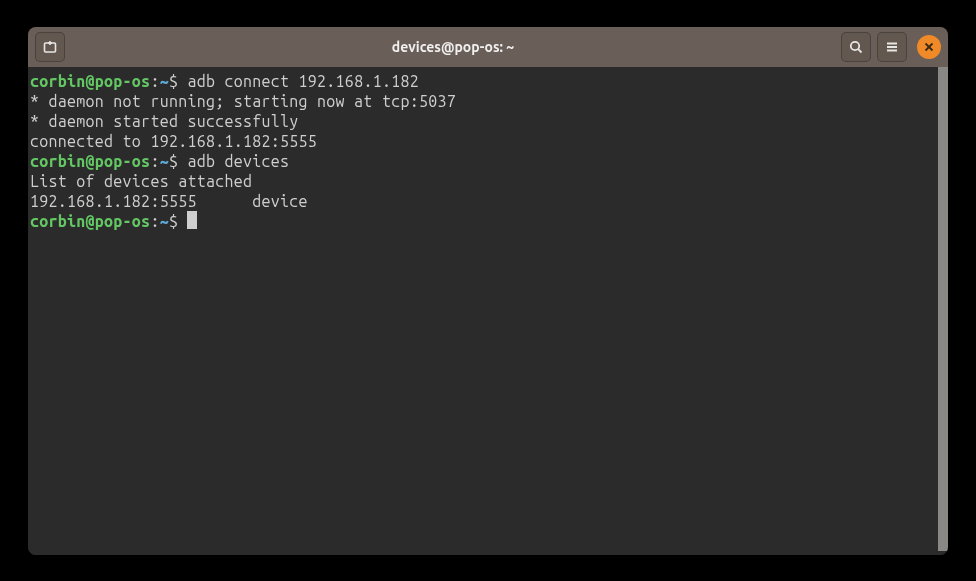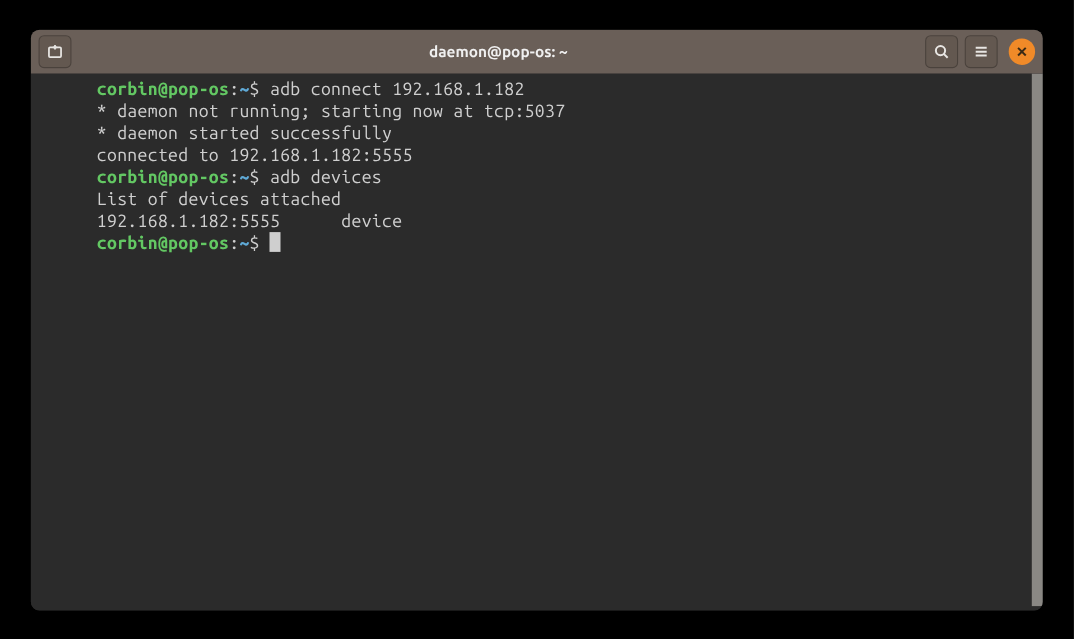--- a/index.html
+++ b/index.html
@@ -75,27 +75,26 @@
       width: 10px;
       height: 10px;
     }
     .terminal-area {
       flex: 1;
       display: flex;
       background: #2b2b2b;
     }
     .terminal-content {
       flex: 1;
-      padding: 4px 2px 2px 16px;
+      padding: 4px 2px 2px 2px;
       font-size: 16px;
       line-height: 20px;
       color: #cfcfcf;
       white-space: pre;
       letter-spacing: 0.3px;
-      margin-left: 44px;
     }
     .scrollbar {
       width: 10px;
       background: #8a8884;
       height: 484px;
     }
     .prompt-user { color: #63c863; font-weight: bold; }
     .prompt-colon { color: #cfcfcf; }
     .prompt-path { color: #5fa9d6; font-weight: bold; }
     .prompt-dollar { color: #cfcfcf; }
@@ -114,21 +113,21 @@
 
 <div class="window">
   <div class="titlebar">
     <div class="titlebar-btn">
       <svg viewBox="0 0 16 16" fill="none" stroke="currentColor" stroke-width="1.6">
         <rect x="2.5" y="4" width="11" height="9" rx="1"></rect>
         <line x1="8" y1="2" x2="8" y2="6"></line>
         <line x1="6" y1="4" x2="10" y2="4"></line>
       </svg>
     </div>
-    <div class="title-text">daemon@pop-os: ~</div>
+    <div class="title-text">devices@pop-os: ~</div>
     <div class="titlebar-btn">
       <svg viewBox="0 0 16 16" fill="none" stroke="currentColor" stroke-width="1.8">
         <circle cx="7" cy="7" r="4.2"></circle>
         <line x1="10.2" y1="10.2" x2="13.5" y2="13.5"></line>
       </svg>
     </div>
     <div class="titlebar-btn">
       <svg viewBox="0 0 16 16" fill="none" stroke="currentColor" stroke-width="1.8">
         <line x1="3" y1="4.5" x2="13" y2="4.5"></line>
         <line x1="3" y1="8" x2="13" y2="8"></line>

